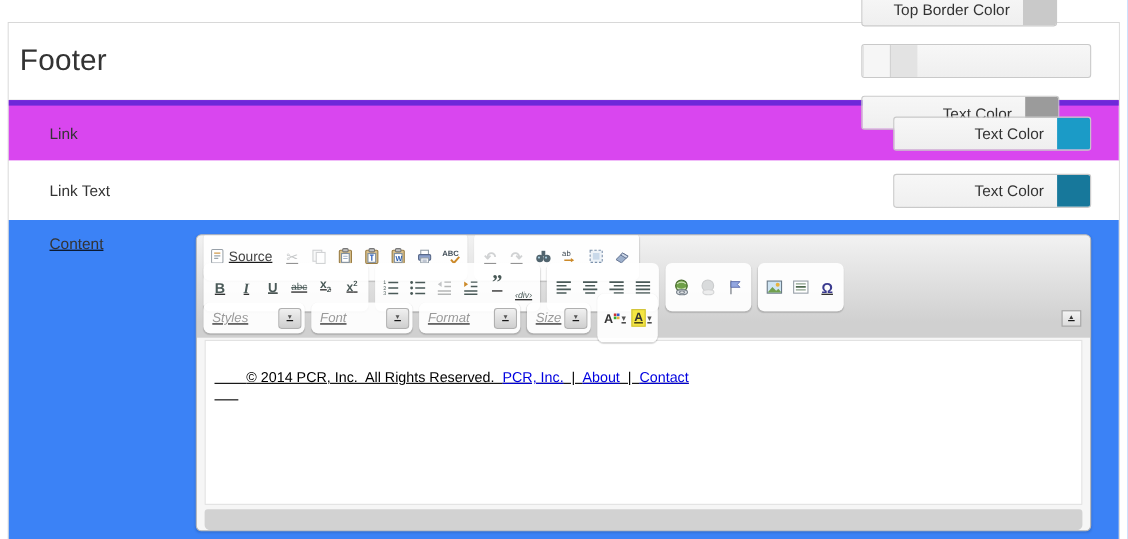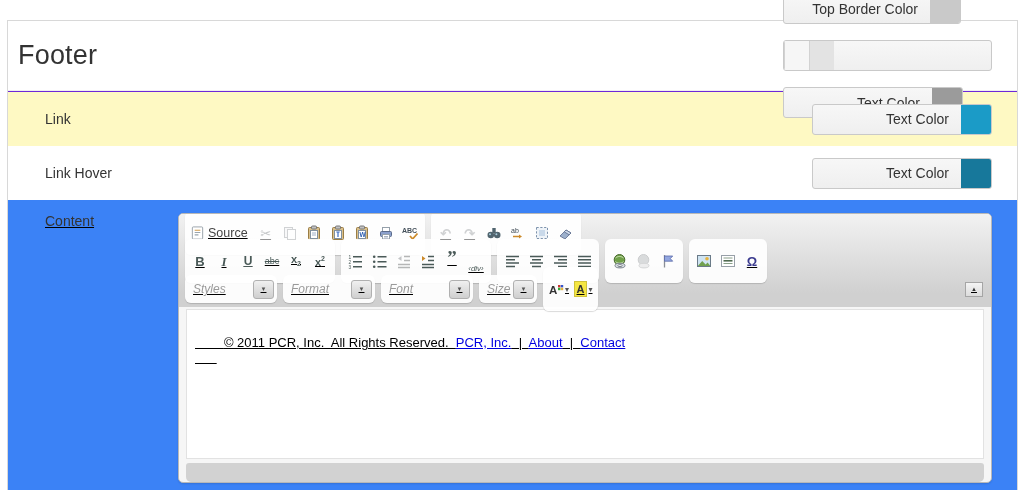--- a/index.html
+++ b/index.html
@@ -20,21 +20,21 @@
                align-items:stretch; overflow:hidden; cursor:pointer; }
   .w178{width:178px}.w209{width:209px}.w180{width:180px}
   .cbl { flex:1; display:flex; align-items:center; justify-content:flex-end;
          padding-right:12px; font-size:14px; color:#333; }
   .swatch { width:30px; }
   .swatch.sw25 { width:25px; border-left:1px solid #d2d2d2; }
 
   
   .frow { display:flex; align-items:center; padding:0 25px 0 37px; }
   .frow-label { font-size:14px; color:#333; }
-  #row-link   { height:55px; background:#fef9c3; border-top:1px solid #6d28d9; }
+  #row-link   { height:55px; background:#d946ef; border-top:5px solid #6d28d9; }
   #row-hover  { height:54px; background:#fff; }
   #row-link .frow-label, #row-hover .frow-label { flex:1; }
   #row-content{ height:296px; background:#3b82f6; align-items:flex-start; padding-top:13px;text-decoration:underline; }
   #row-content .frow-label { width:133px; flex:0 0 133px; }
 
   
   .editor { width:816px; height:270px; border:1px solid #b8b8b8; border-radius:5px;
             background:#f6f6f6; overflow:hidden; box-shadow:0 1px 2px rgba(0,0,0,.12); }
   .ed-toolbar { background:linear-gradient(#f2f2f2,#d0d0d0 85%);
                 padding:5px 6px 4px 6px; }
@@ -113,21 +113,21 @@
 
   <div class="frow" id="row-link">
     <span class="frow-label">Link</span>
     <div class="color-btn w180">
       <span class="cbl">Text Color</span>
       <span class="swatch" style="background-color: rgb(27, 155, 199);"></span>
     </div>
   </div>
 
   <div class="frow" id="row-hover">
-    <span class="frow-label">Link Hover</span>
+    <span class="frow-label">Link Text</span>
     <div class="color-btn w180">
       <span class="cbl">Text Color</span>
       <span class="swatch" style="background-color: rgb(23, 120, 155);"></span>
     </div>
   </div>
 
   <div class="frow" id="row-content">
     <span class="frow-label">Content</span>
 
     <div class="editor">
@@ -355,25 +355,25 @@
               </span>
           </div>
         </div>
 
         <div class="tb-row">
           <div class="tb-select">
             <span class="sel-lbl sel-w">Styles</span>
             <span class="dd-btn">▼</span>
           </div>
           <div class="tb-select">
+            <span class="sel-lbl sel-w">Font</span>
+            <span class="dd-btn">▼</span>
+          </div>
+          <div class="tb-select">
             <span class="sel-lbl sel-w">Format</span>
-            <span class="dd-btn">▼</span>
-          </div>
-          <div class="tb-select">
-            <span class="sel-lbl sel-w">Font</span>
             <span class="dd-btn">▼</span>
           </div>
           <div class="tb-select">
             <span class="sel-lbl sel-n">Size</span>
             <span class="dd-btn">▼</span>
           </div>
           <div class="tb-group">
             <span class="tbtn">
               <svg width="16" height="14" viewBox="0 0 16 14">
                 <text x="1" y="11.5" font-size="11.5" font-weight="bold" fill="#333">A</text>
@@ -389,19 +389,19 @@
               <span class="caret">▾</span>
             </span>
           </div>
           <span class="collapse-btn">
             <span>▲</span>
           </span>
         </div>
       </div>
 
       <div class="ed-content">
-        <span>© 2011 PCR, Inc.  All Rights Reserved.  </span><a>PCR, Inc.</a><span>  |  </span><a>About</a><span>  |  </span><a>Contact</a>
+        <span>© 2014 PCR, Inc.  All Rights Reserved.  </span><a>PCR, Inc.</a><span>  |  </span><a>About</a><span>  |  </span><a>Contact</a>
       </div>
 
       <div class="ed-bottom"></div>
     </div>
   </div>
 </div>
 
 </body></html>

